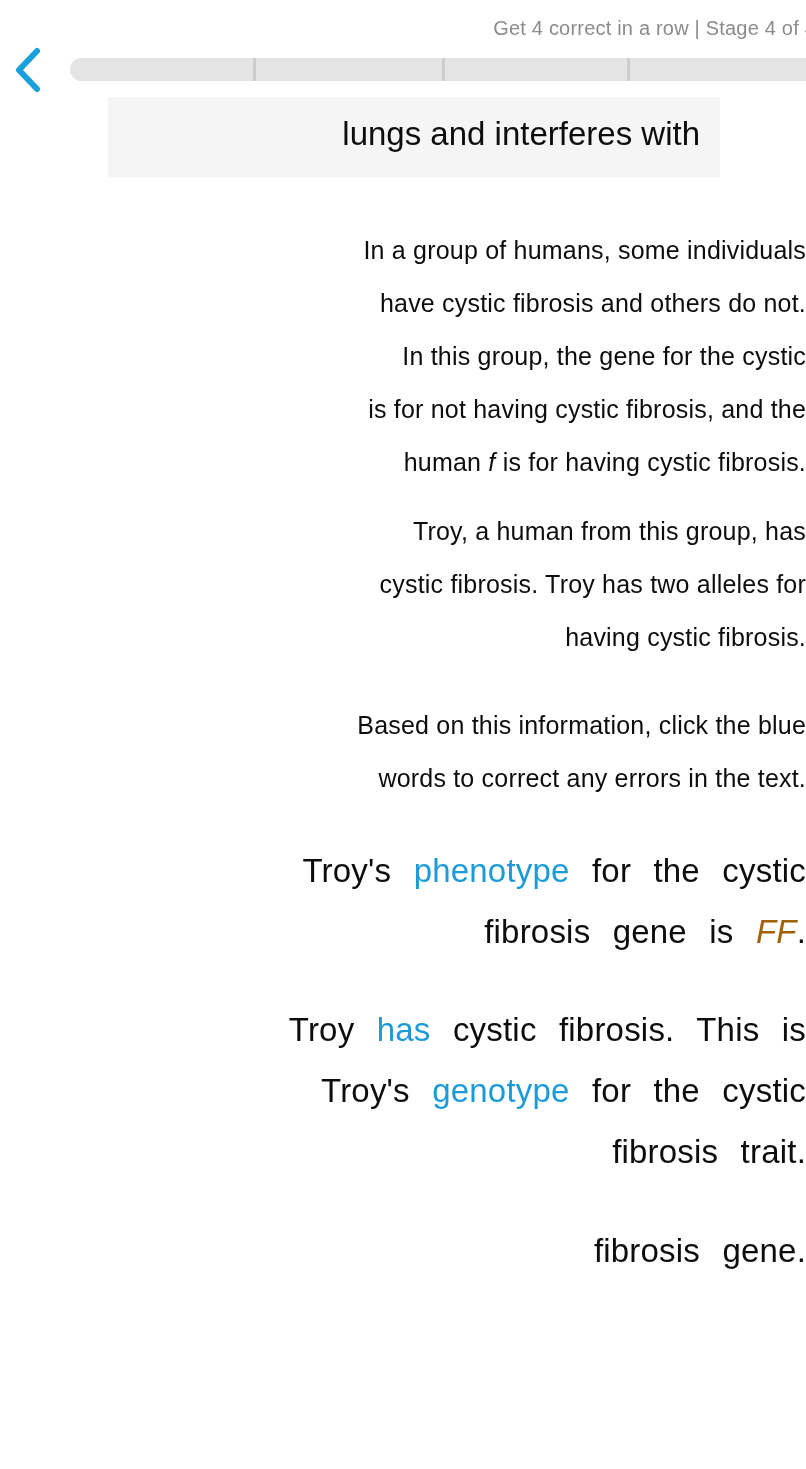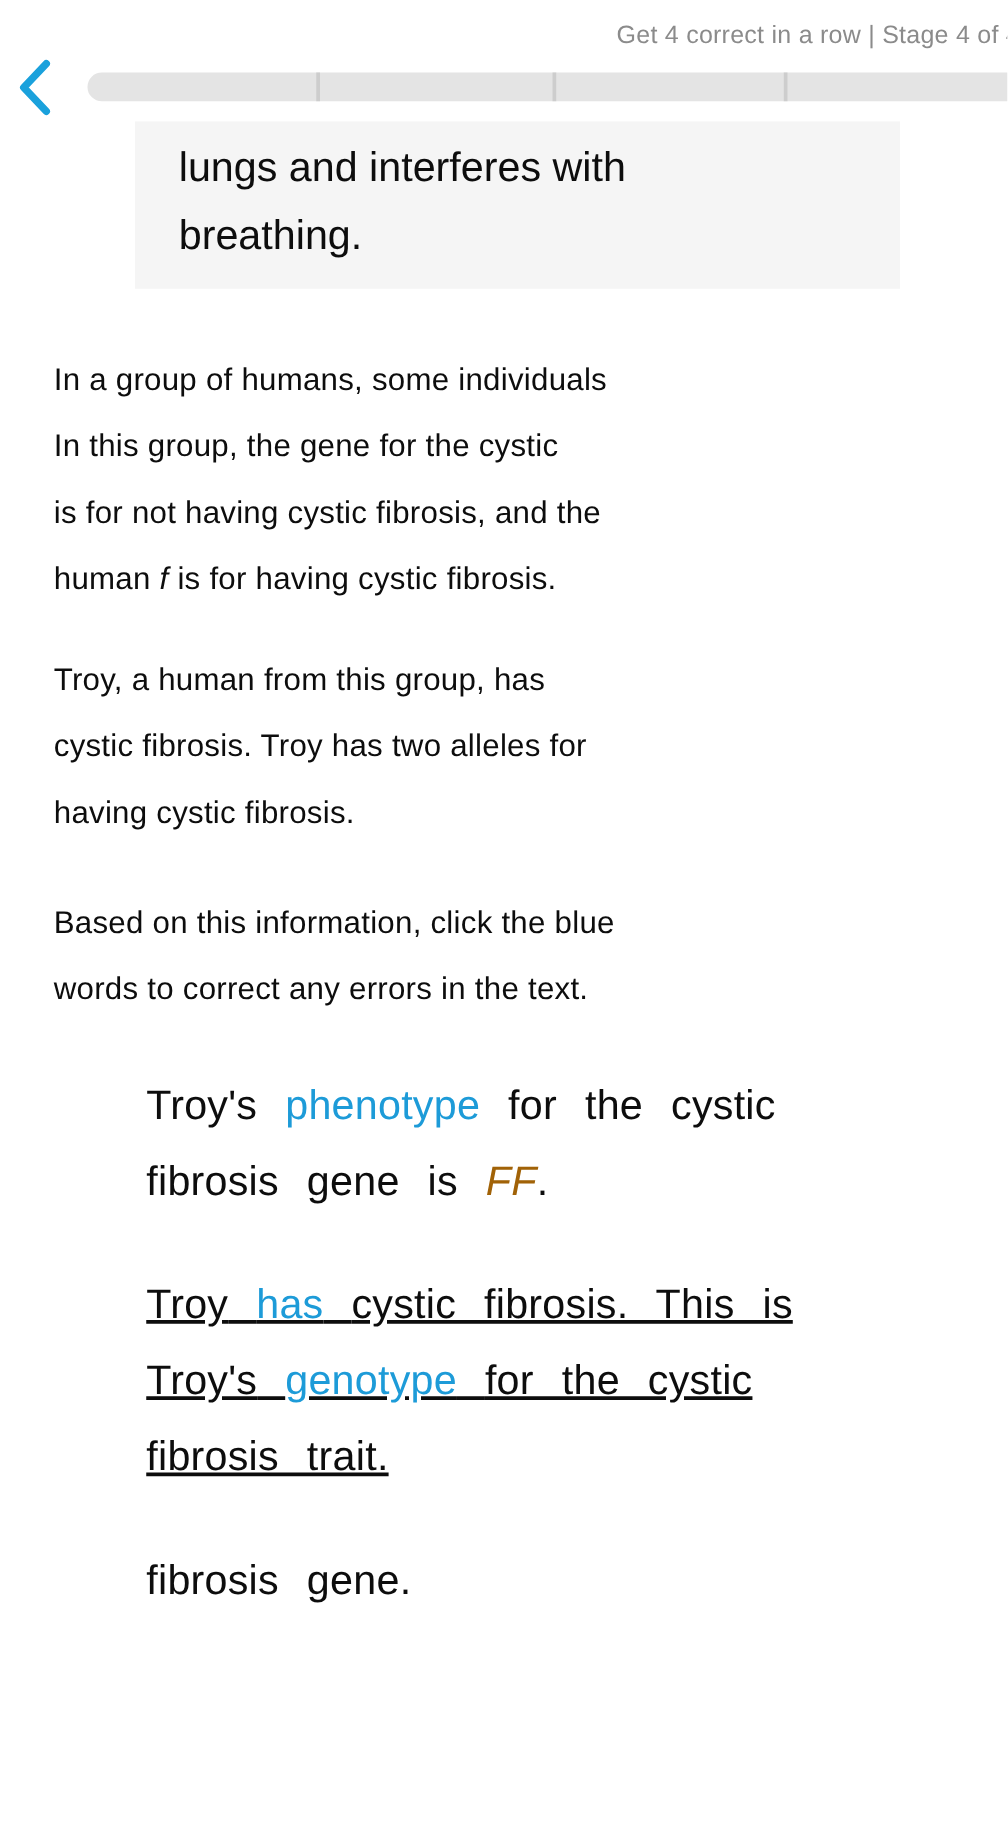--- a/index.html
+++ b/index.html
@@ -76,35 +76,35 @@
     font-size: 33px;
     line-height: 54px;
   }
   .paragraph {
     margin-left: 43px;
     font-size: 25px;
     line-height: 53px;
     letter-spacing: 0.2px;
   }
   .p1 { margin-top: 47px; }
-  .p2 { margin-top: 28px; }
+  .p2 { margin-top: 16px; }
   .p3 { margin-top: 35px; }
 
   .sentence {
     margin-left: 117px;
     font-size: 33px;
     line-height: 61px;
     letter-spacing: 0.2px;
     word-spacing: 13px;
   }
   .s1 { margin-top: 35px; }
-  .s2 { margin-top: 37px; text-decoration: underline; }
+  .s2 { margin-top: 37px; }
   .s3 { margin-top: 38px; }
 
-  .line { white-space: nowrap; }
+  .line { white-space: nowrap; text-align: right; }
 
   .tok.plain { color: #0d0d0d; }
   .tok.italic { font-style: italic; }
   .tok.link { color: #1d9bd8; cursor: pointer; }
   .tok.link-italic { color: #a16207; font-style: italic; cursor: pointer; }
 </style>
 </head>
 <body>
 
 <div class="screen">
@@ -122,25 +122,25 @@
       <div class="progress-divider d1"></div>
       <div class="progress-divider d2"></div>
       <div class="progress-divider d3"></div>
     </div>
   </header>
 
   <div class="content">
 
     <div class="question-box">
         <div class="line"><span class="tok plain">lungs and interferes with</span></div>
-        <div class="line"><span class="tok plain">breathing.</span></div>
       </div>
 
     <div class="paragraph p1">
         <div class="line"><span class="tok plain">In a group of humans, some individuals</span></div>
+        <div class="line"><span class="tok plain">have cystic fibrosis and others do not.</span></div>
         <div class="line"><span class="tok plain">In this group, the gene for the cystic</span></div>
         <div class="line"><span class="tok plain">is for not having cystic fibrosis, and the</span></div>
         <div class="line"><span class="tok plain">human</span> <span class="tok italic">f</span> <span class="tok plain">is for having cystic fibrosis.</span></div>
       </div>
 
     <div class="paragraph p2">
         <div class="line"><span class="tok plain">Troy, a human from this group, has</span></div>
         <div class="line"><span class="tok plain">cystic fibrosis. Troy has two alleles for</span></div>
         <div class="line"><span class="tok plain">having cystic fibrosis.</span></div>
       </div>

